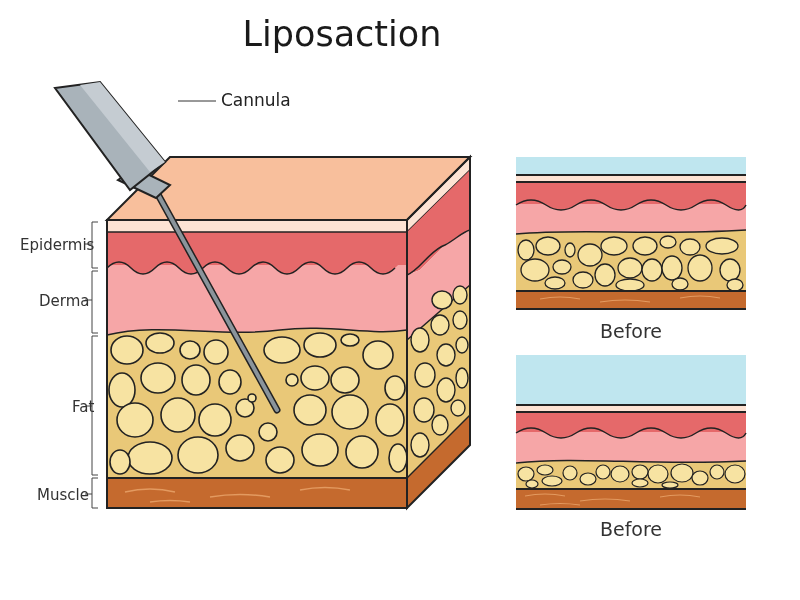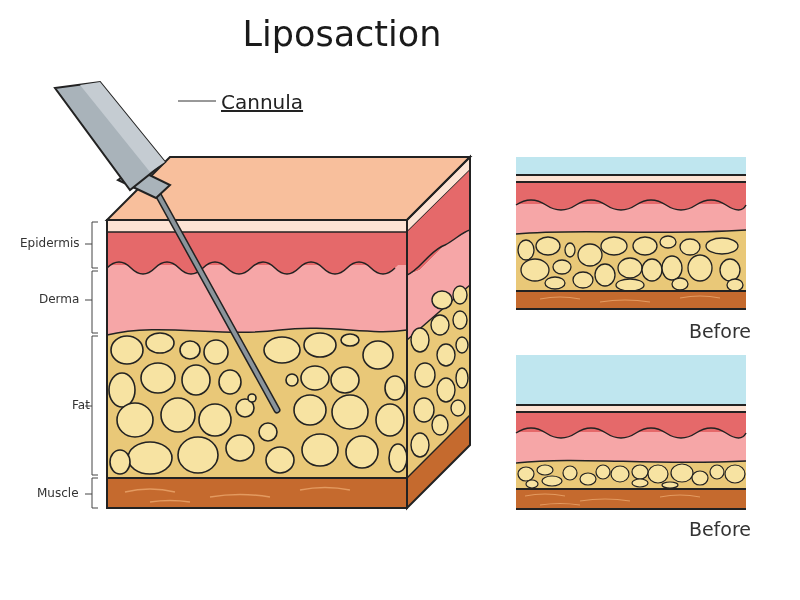--- a/index.html
+++ b/index.html
@@ -1,19 +1,19 @@
 <!DOCTYPE html>
 <html><head>
 <meta charset="utf-8">
 <style>
   html, body { margin:0; padding:0; background:#ffffff; }
   body { width:800px; height:600px; position:relative; overflow:hidden; font-family:"DejaVu Sans", sans-serif; }
   .title { position:absolute; left:0; width:684px; top:14px; text-align:center; font-size:35px; color:#1a1a1a; font-family:"DejaVu Sans", sans-serif; }
-  .lbl { position:absolute; font-size:12px; color:#333; font-family:"DejaVu Sans", sans-serif; }
-  .cap { position:absolute; font-size:19px; color:#333; text-align:right; width:240px; font-family:"DejaVu Sans", sans-serif; }
+  .lbl { position:absolute; font-size:15px; color:#333; font-family:"DejaVu Sans", sans-serif; }
+  .cap { position:absolute; font-size:19px; color:#333; text-align:center; width:240px; font-family:"DejaVu Sans", sans-serif; }
   svg { position:absolute; left:0; top:0; }
 </style>
 </head>
 <body>
 
 <div class="title">Liposaction</div>
 
 <svg width="800" height="600" viewBox="0 0 800 600">
 
   <polygon points="107,220 170,157 470,157 407,220" fill="#f8bf9c" stroke="#222" stroke-width="2"></polygon>
@@ -190,20 +190,20 @@
     <path d="M525,496 q20,-4 40,0 M580,501 q25,-4 50,0 M660,497 q20,-4 40,0 M540,505 q20,-3 40,0" fill="none" stroke="#e39a60" stroke-width="1.2"></path>
     <g stroke="#222" stroke-width="1.8">
       <line x1="516" y1="405" x2="746" y2="405"></line>
       <line x1="516" y1="412" x2="746" y2="412"></line>
       <line x1="516" y1="489" x2="746" y2="489"></line>
       <line x1="516" y1="509" x2="746" y2="509"></line>
     </g>
   </g>
 </svg>
 
-<div class="lbl" style="left:221px;top:90px;font-size:20px;color:#222;text-decoration:underline;">Cannula</div>
+<div class="lbl" style="left:221px;top:90px;font-size:17px;color:#222;">Cannula</div>
 <div class="lbl" style="left:20px;top:236px;">Epidermis</div>
 <div class="lbl" style="left:39px;top:292px;">Derma</div>
 <div class="lbl" style="left:62px;top:398px;margin-left:10px;">Fat</div>
 <div class="lbl" style="left:37px;top:486px;text-align:center;">Muscle</div>
 
 <div class="cap" style="left:511px;top:320px;">Before</div>
 <div class="cap" style="left:511px;top:518px;">Before</div>
 
 </body></html>

